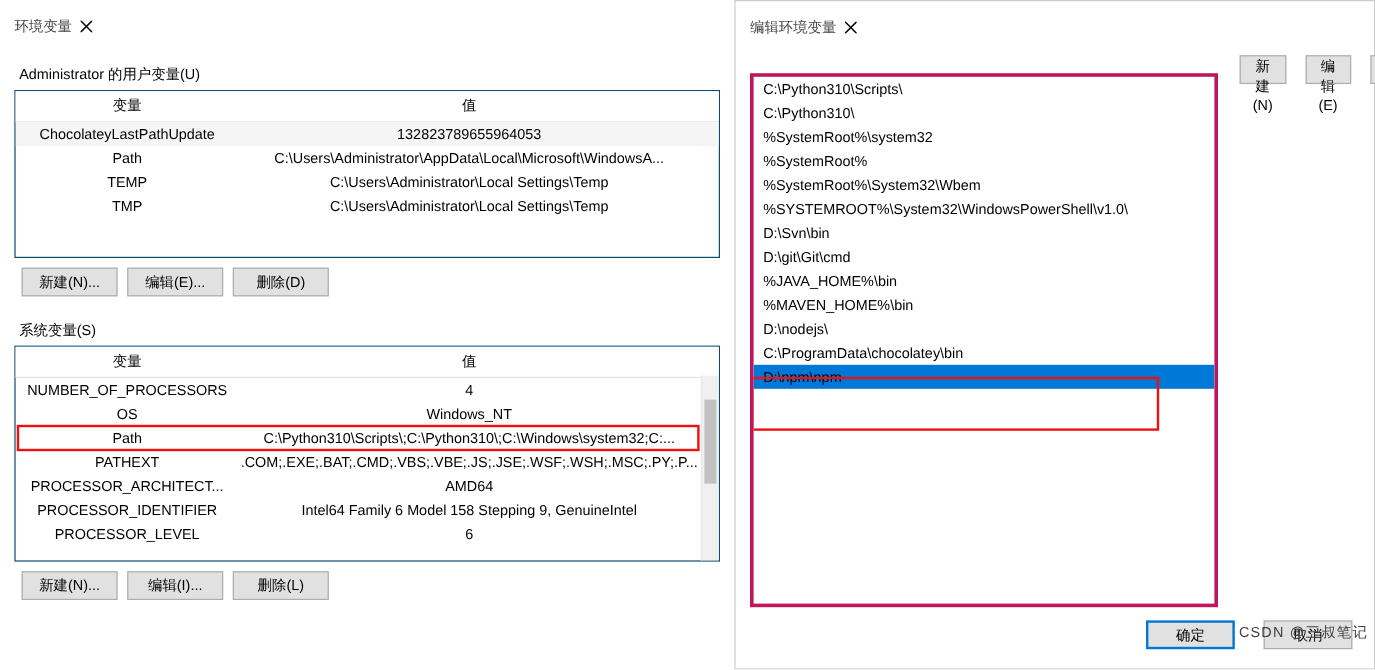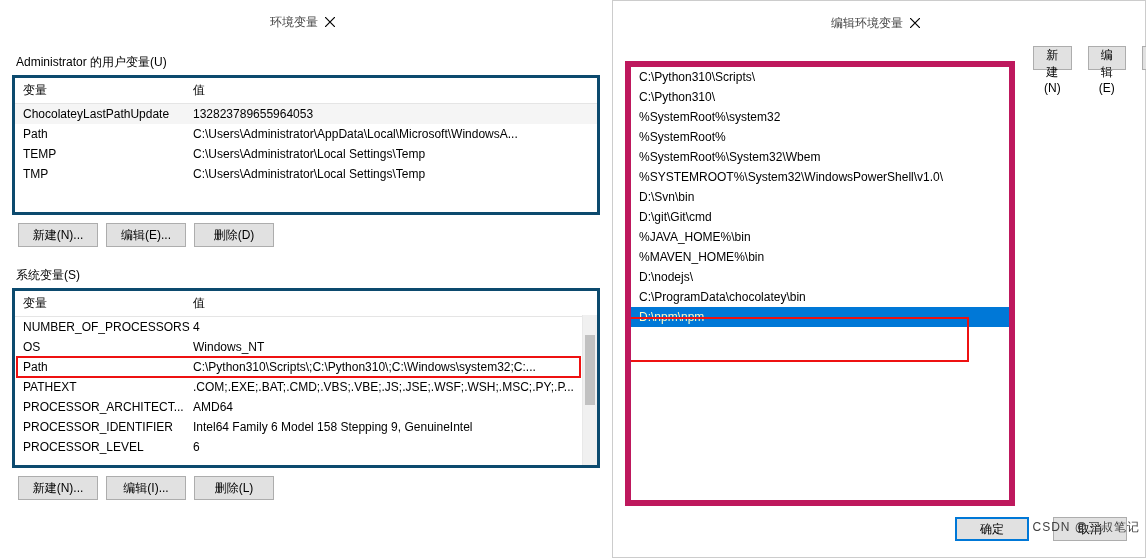--- a/index.html
+++ b/index.html
@@ -1,40 +1,40 @@
 <!DOCTYPE html>
 <html><head>
   <meta charset="utf-8">
   <style>
     * { box-sizing: border-box; margin: 0; padding: 0; }
     body { font-family: "Microsoft YaHei", "Segoe UI", sans-serif; font-size: 12px; color: #000; background: #fff; width: 1146px; height: 558px; overflow: hidden; position: relative; }
     .dialog { position: absolute; background: #fff; border: 1px solid #ccc; }
     .dialog.left { left: 0; top: 0; width: 612px; height: 558px; border: none; padding: 10px 12px; }
     .dialog.right { left: 612px; top: 0; width: 534px; height: 558px; border-left: 1px solid #ccc; padding: 10px 12px; }
-    .titlebar { display: flex; justify-content: center; align-items: center; padding-bottom: 8px; }
+    .titlebar { display: flex; justify-content: flex-start; align-items: center; padding-bottom: 8px; }
     .title { font-size: 12px; color: #444; }
     .close-x { width: 24px; height: 24px; display: flex; align-items: center; justify-content: center; cursor: pointer; }
     .close-x svg { width: 10px; height: 10px; }
     .section-label { font-size: 12px; margin: 12px 0 4px 4px; }
-    .vars-box { border: 3px solid #0c4a6e; position: relative; }
+    .vars-box { border: 1px solid #0c4a6e; position: relative; text-align: center; }
     .table-head { display: flex; background: #fff; border-bottom: 1px solid #e5e5e5; padding: 4px 8px; font-size: 12px; }
     .col-name { width: 170px; }
     .col-value { flex: 1; }
     .table-body { position: relative; max-height: 160px; overflow: hidden; }
     .row { display: flex; padding: 3px 8px; font-size: 12px; white-space: nowrap; overflow: hidden; }
     .row.striped { background: #f5f5f5; }
     .row .col-value { overflow: hidden; text-overflow: ellipsis; }
     .scrollbar-track { position: absolute; right: 0; top: 0; bottom: 0; width: 15px; background: #f0f0f0; border-left: 1px solid #e8e8e8; }
     .scrollbar-thumb { position: absolute; left: 2px; right: 2px; background: #c1c1c1; border-radius: 0; }
     .button-row { display: flex; justify-content: flex-start; gap: 8px; padding: 8px 6px; }
     .wbtn { min-width: 80px; height: 24px; background: #e1e1e1; border: 1px solid #adadad; font-size: 12px; padding: 0 10px; cursor: pointer; font-family: inherit; }
     .red-box { position: absolute; border: 2px solid #e11; pointer-events: none; }
-    .path-list { border: 6px solid #be185d; width: 390px; height: 445px; overflow: hidden; position: relative; }
+    .path-list { border: 3px solid #be185d; width: 390px; height: 445px; overflow: hidden; position: relative; }
     .path-item { padding: 3px 8px; font-size: 12px; white-space: nowrap; overflow: hidden; }
-    .path-item.selected { background: #0078d7; color: #fef9c3; }
+    .path-item.selected { background: #0078d7; color: #000000; }
     .right-buttons { position: absolute; left: 420px; top: 45px; width: 110px; display: flex; flex-direction: row; gap: 16px; }
     .right-buttons .wbtn { width: 100%; min-width: unset; }
     .bottom-buttons { position: absolute; bottom: 16px; right: 18px; display: flex; gap: 24px; }
     .bottom-buttons .wbtn { min-width: 74px; }
     .wbtn.primary { border: 2px solid #0078d7; }
     .watermark { position: absolute; right: 6px; bottom: 22px; color: #404040; font-size: 12px; letter-spacing: 1px; pointer-events: none; }
     .spacer-gap { height: 18px; }
   </style>
 </head>
 <body>

